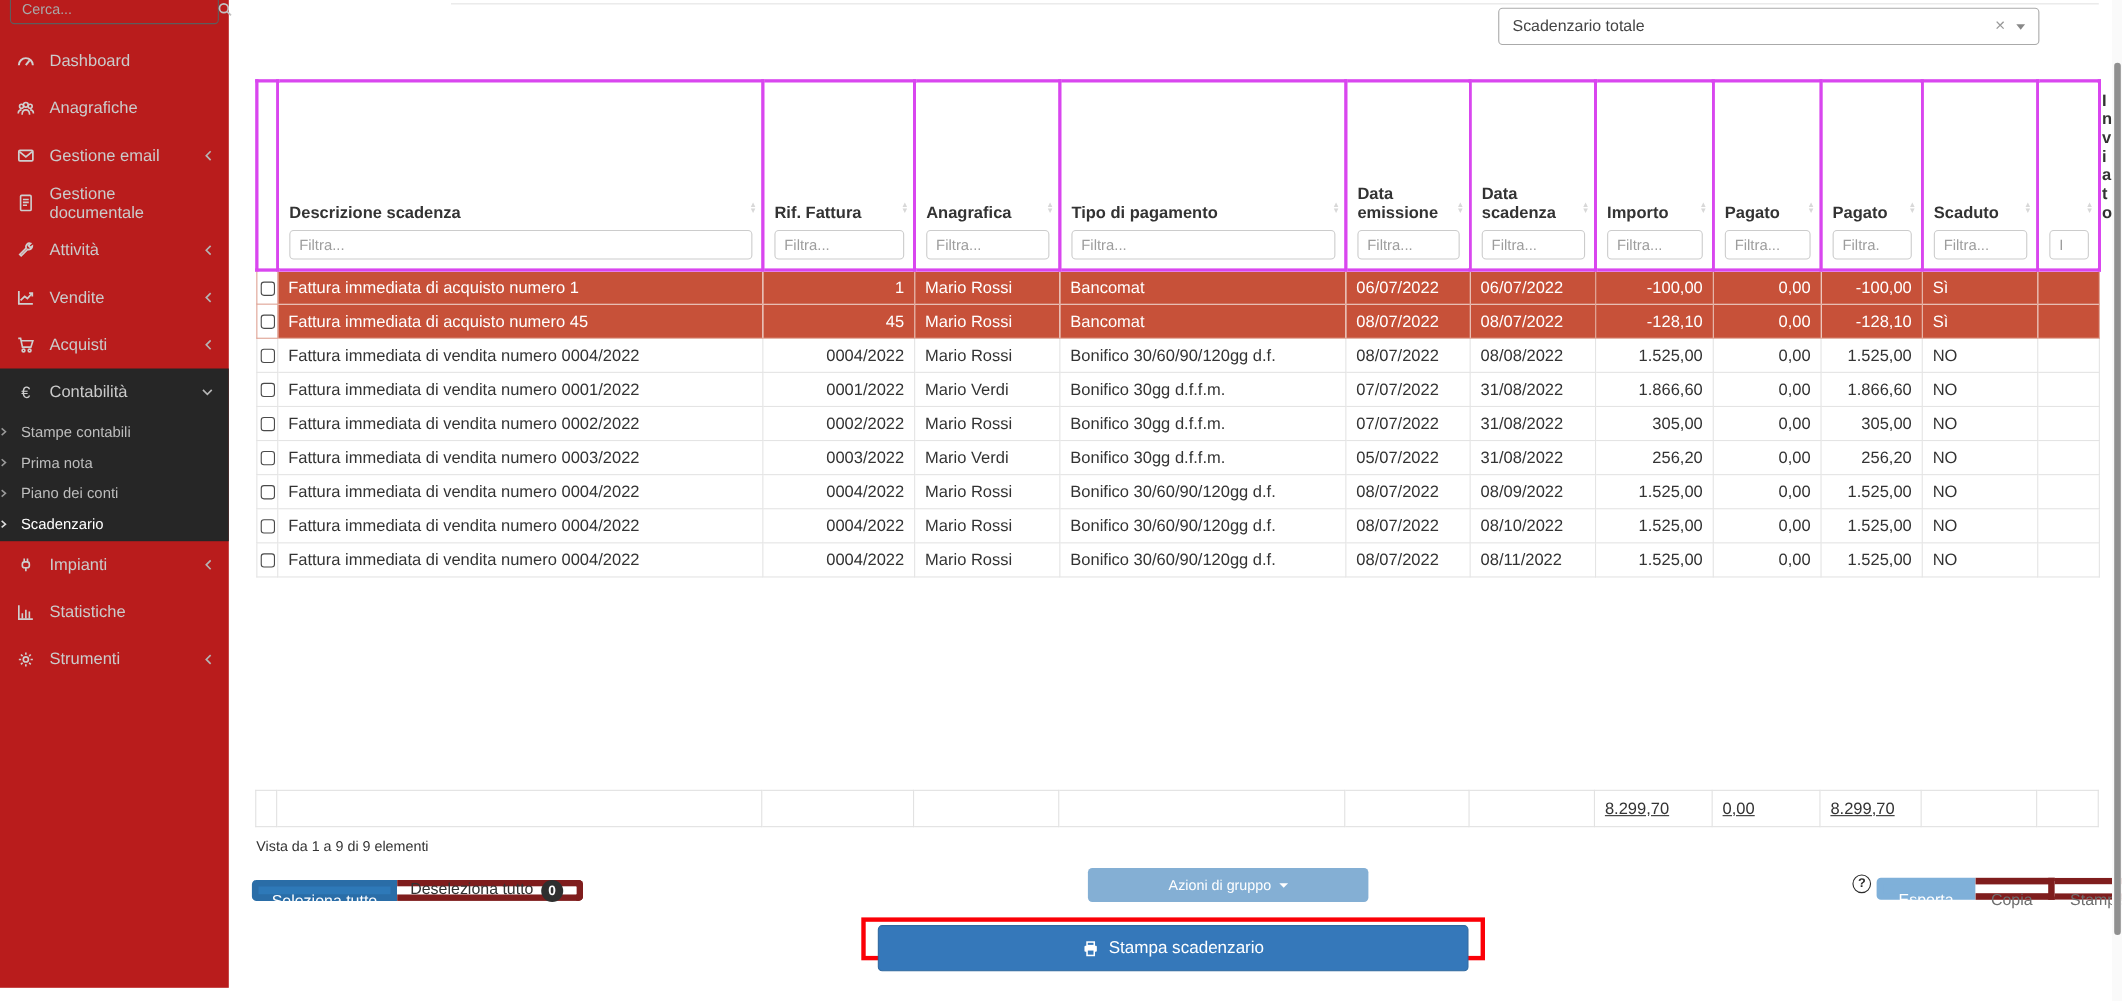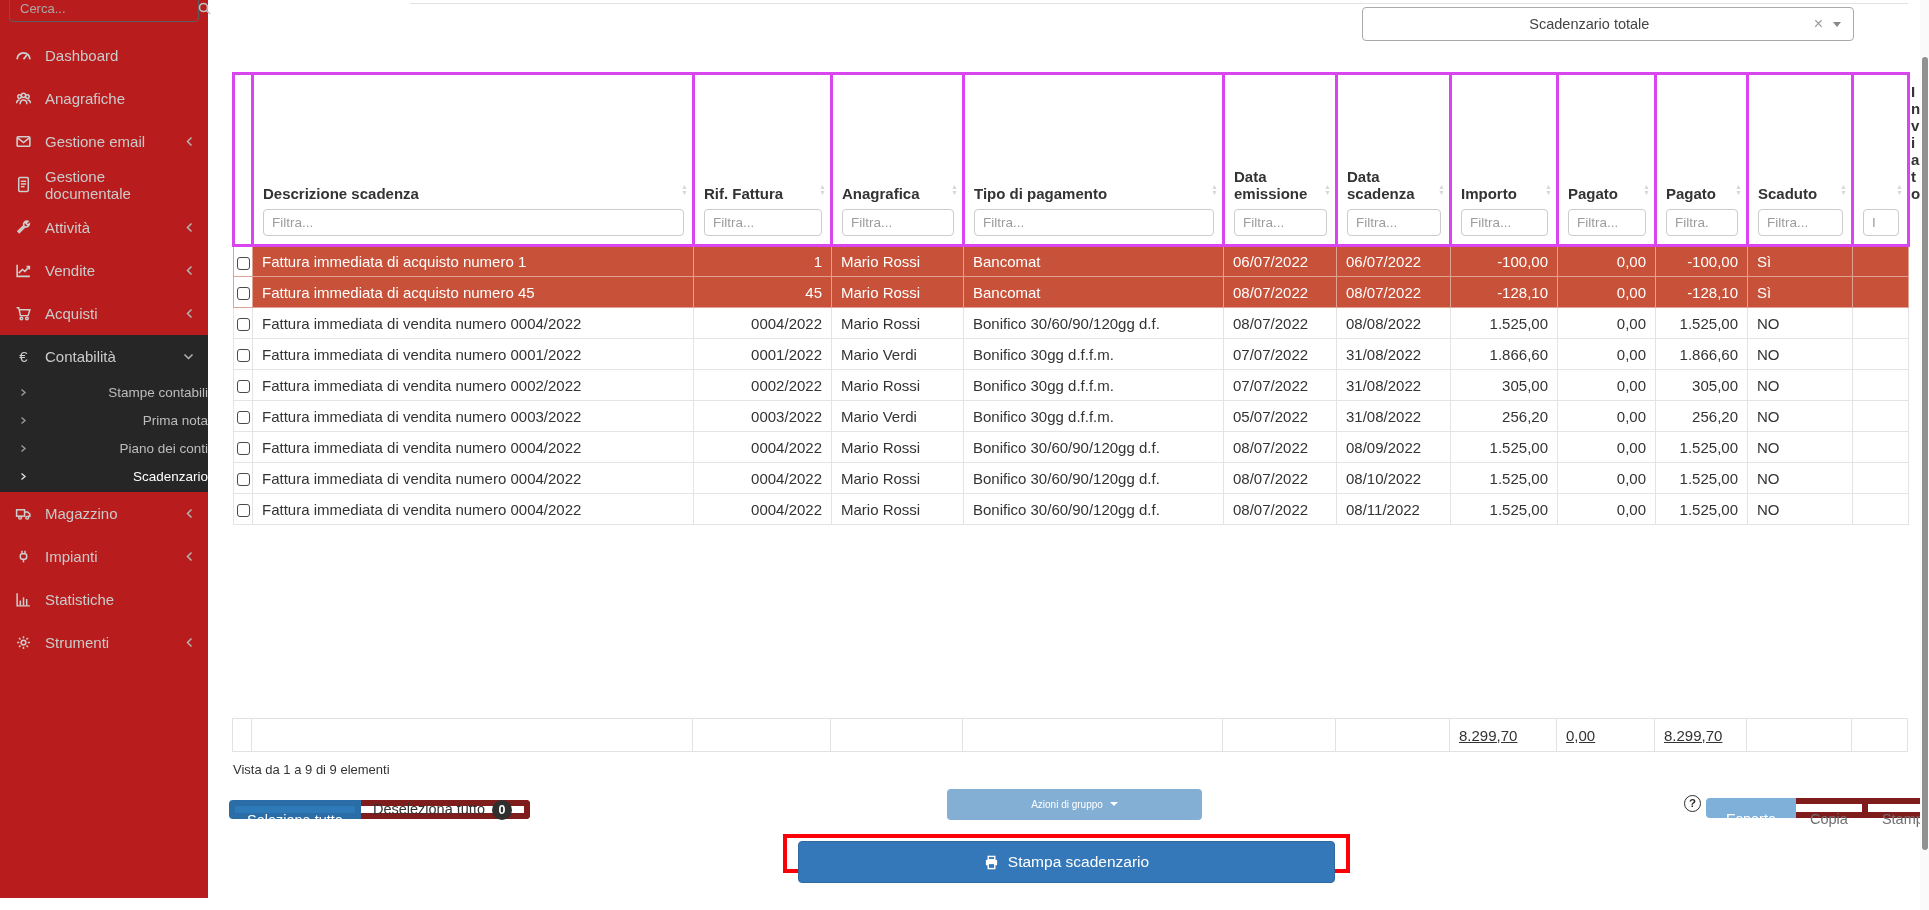--- a/index.html
+++ b/index.html
@@ -18,31 +18,31 @@
   #sidebar .searchbox input {
     flex:1; background:transparent; border:none; outline:none; color:#cfcfcf; font-size:13px;
     font-family:"Liberation Sans", sans-serif;
   }
   #sidebar .searchbox input::placeholder { color:#a9a9a9; }
   #nav { position:absolute; top:34px; left:0; right:0; }
   .nav-item { height:43px; display:flex; align-items:center; padding:0 14px 0 15px; color:#cbcbcb; font-size:15px; cursor:pointer; }
   .nav-item .ni-icon { width:17px; height:17px; margin-right:13px; flex:0 0 17px; display:flex; align-items:center; justify-content:center; }
   .nav-item .chev { margin-left:auto; display:flex; }
   .submenu-block { background:#262626; padding-bottom:2px; }
-  .sub-item { height:28px; display:flex; align-items:center; padding-left:20px; color:#bdbdbd; font-size:13.5px; cursor:pointer;justify-content:space-between; }
+  .sub-item { height:28px; display:flex; align-items:center; color:#bdbdbd; font-size:13.5px; cursor:pointer; }
   .sub-item .sub-arrow { margin-right:12px; display:flex; }
   .sub-item.active { color:#ffffff; }
 
   
   #panel-topline { position:absolute; left:410px; top:3px; width:1498px; border-top:1px solid #e3e3e3; }
   #report-select {
     position:absolute; left:1362px; top:7px; width:492px; height:34px;
     border:1px solid #aaa; border-radius:4px; background:#fff; display:flex; align-items:center; cursor:pointer;
   }
-  #report-select .sel-text { padding-left:12px; font-size:14.5px; color:#444; flex:1;text-align:center; }
+  #report-select .sel-text { padding-left:12px; font-size:14.5px; color:#444; flex:1; }
   #report-select .sel-clear { color:#999; font-size:16px; padding:0 10px; cursor:pointer; }
   #report-select .sel-caret { width:0; height:0; border-left:4px solid transparent; border-right:4px solid transparent; border-top:5px solid #888; margin-right:12px; }
 
   
   #grid { position:absolute; left:232px; top:72px; }
   table { border-collapse:collapse; table-layout:fixed; width:1676px; }
   col.c0{width:19px} col.c1{width:441px} col.c2{width:138px} col.c3{width:132px}
   col.c4{width:260px} col.c5{width:113px} col.c6{width:114px} col.c7{width:107px}
   col.c8{width:98px} col.c9{width:92px} col.c10{width:105px} col.c11{width:56px}
   thead th {
@@ -74,22 +74,22 @@
   #table-info { position:absolute; left:233px; top:762px; font-size:13px; color:#333; }
 
   
   #select-group { position:absolute; left:229px; top:788px; display:flex; height:31px; }
   .btn { font-size:14.5px; line-height:29px; padding:0 12px; border:6px solid #7f1d1d; background:#fff; color:#333; cursor:pointer; white-space:nowrap;margin-top:12px; }
   #btn-select-all { background:#2e79b8; border-color:#2a6da7; color:#fff; border-radius:4px 0 0 4px; }
   #btn-deselect-all { border-radius:0 4px 4px 0; border-left:none; display:flex; align-items:center; }
   .badge { display:inline-block; min-width:20px; height:20px; line-height:20px; border-radius:50%; background:#2f2f2f; color:#fff; font-size:12.5px; font-weight:bold; text-align:center; margin-left:7px; }
 
   #btn-group-actions {
-    position:absolute; left:947px; top:789px; width:255px; height:31px; background:#84afd4;
-    border:none; border-radius:4px; color:#fff; font-size:10px; line-height:31px; text-align:center; cursor:pointer;
+    position:absolute; left:989px; top:789px; width:255px; height:31px; background:#84afd4;
+    border:none; border-radius:4px; color:#fff; font-size:13px; line-height:31px; text-align:center; cursor:pointer;
   }
   #btn-group-actions .caret { display:inline-block; width:0; height:0; border-left:4px solid transparent; border-right:4px solid transparent; border-top:4px solid #fff; margin-left:7px; vertical-align:2px; }
 
   #help-icon {
     position:absolute; left:1684px; top:795px; width:17px; height:17px; border:1.5px solid #2b2b2b;
     border-radius:50%; font-size:11.5px; font-weight:bold; color:#2b2b2b; text-align:center; line-height:14px; cursor:pointer;
   }
   #export-group { position:absolute; left:1706px; top:786px; display:flex; height:32px; }
   #export-group .btn { line-height:30px; padding:0 14px; color:#6e6e6e; }
   #btn-export { background:#7fb0d9; border-color:#7fb0d9; color:#fff !important; border-radius:4px 0 0 4px; }
@@ -264,36 +264,20 @@
       <div class="sub-item active">
         <span class="sub-arrow">
             <svg width="7" height="9" viewBox="0 0 7 9">
               <polyline points="1.5,1.5 5,4.5 1.5,7.5" fill="none" stroke="#dcdcdc" stroke-width="1.4"></polyline>
             </svg>
           </span>
         <span>Scadenzario</span>
       </div>
     </div>
 
-    <div class="nav-item">
-      <span class="ni-icon">
-          <svg width="17" height="17" viewBox="0 0 16 16" fill="none" stroke="#cfcfcf" stroke-width="1.4">
-            <rect x="1.5" y="4.5" width="7.5" height="6"></rect>
-            <path d="M9 6.5h2.8l2.2 2v2h-2"></path>
-            <circle cx="4.8" cy="12" r="1.3"></circle>
-            <circle cx="11.5" cy="12" r="1.3"></circle>
-          </svg>
-        </span>
-      <span>Magazzino</span>
-      <span class="chev">
-          <svg width="9" height="11" viewBox="0 0 9 11">
-            <polyline points="6.5,1.5 2.5,5.5 6.5,9.5" fill="none" stroke="#b5b5b5" stroke-width="1.5"></polyline>
-          </svg>
-        </span>
-    </div>
 
     <div class="nav-item">
       <span class="ni-icon">
           <svg width="17" height="17" viewBox="0 0 16 16" fill="none" stroke="#cfcfcf" stroke-width="1.4">
             <rect x="5" y="5.5" width="6" height="5" rx="2"></rect>
             <line x1="6.6" y1="2.5" x2="6.6" y2="5.5"></line>
             <line x1="9.4" y1="2.5" x2="9.4" y2="5.5"></line>
             <line x1="8" y1="10.5" x2="8" y2="13.5"></line>
           </svg>
         </span>

